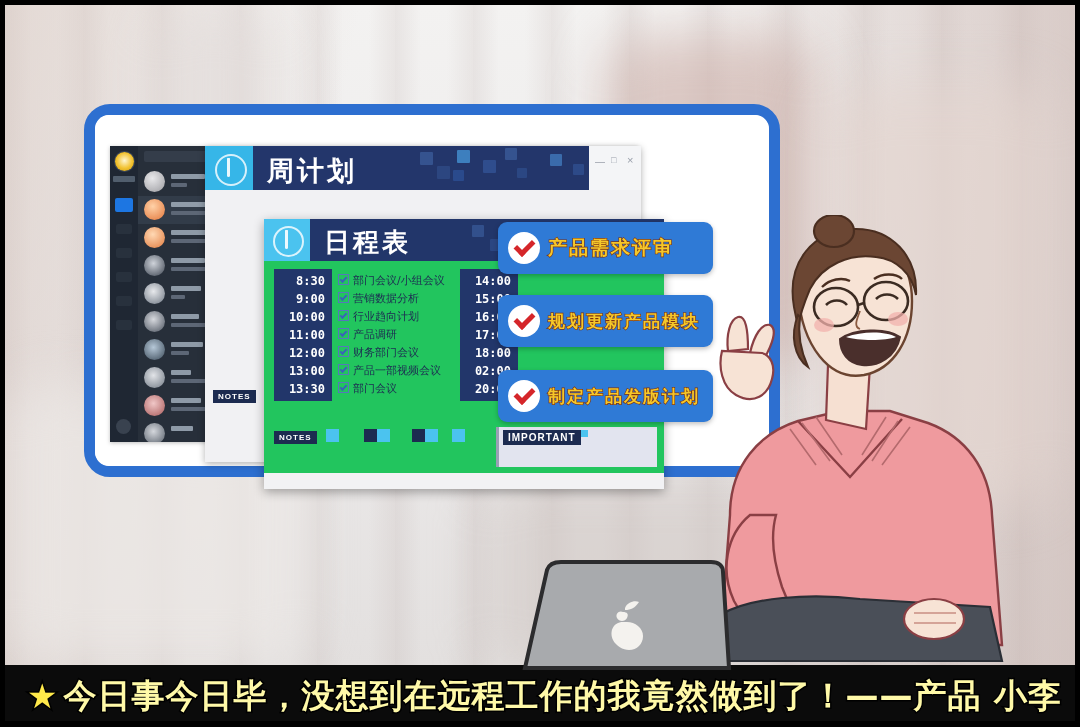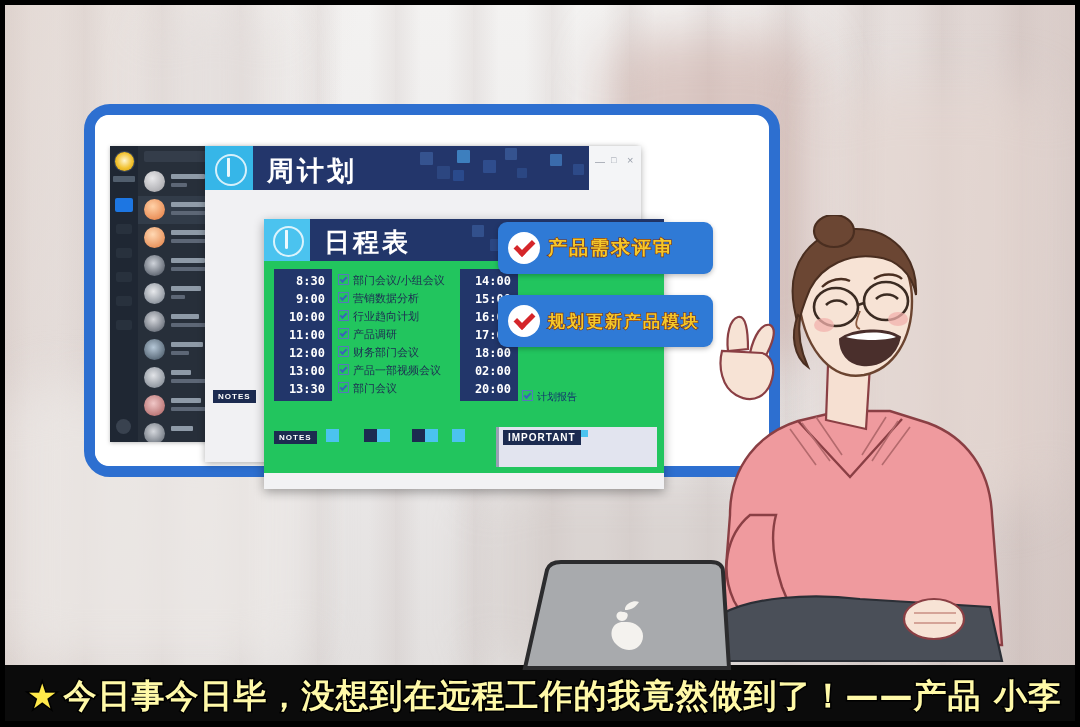--- a/index.html
+++ b/index.html
@@ -310,20 +310,24 @@
   </div>
 
   <div class="badge" style="left:498px;top:222px;width:215px;height:52px">
     <div class="tick"></div>
     <div class="btxt">产品需求评审</div>
   </div>
   <div class="badge" style="left:498px;top:295px;width:215px;height:52px">
     <div class="tick"></div>
     <div class="btxt" style="font-size:17px">规划更新产品模块</div>
   </div>
+  <div class="badge" style="left:498px;top:370px;width:215px;height:52px">
+    <div class="tick"></div>
+    <div class="btxt" style="font-size:17px">制定产品发版计划</div>
+  </div>
 
   <svg class="person" viewBox="0 0 340 450">
 
     <path d="M40 300 C40 250 70 218 108 206 L150 196 L200 196 L238 208 C276 222 300 254 302 300 L312 430 L30 430 Z" fill="#ef9a9e" stroke="#8a3f44" stroke-width="2.4"></path>
     <path d="M108 206 L160 262 L212 204" fill="none" stroke="#8a3f44" stroke-width="2.4"></path>
     <path d="M100 214 L126 250 M112 208 L140 246 M126 202 L152 240 M196 202 L172 240 M208 206 L182 246 M220 212 L192 250" fill="none" stroke="#b46a6d" stroke-width="1.6"></path>
 
     <path d="M138 150 L136 205 L176 214 L180 150 Z" fill="#f6e0d2" stroke="#8a3f44" stroke-width="2.2"></path>
 
     <path d="M108 78 C106 40 134 18 166 20 C200 22 222 48 222 86 C222 124 204 154 174 160 C140 166 112 132 108 78 Z" fill="#f7e3d5" stroke="#6b4430" stroke-width="2.4"></path>

